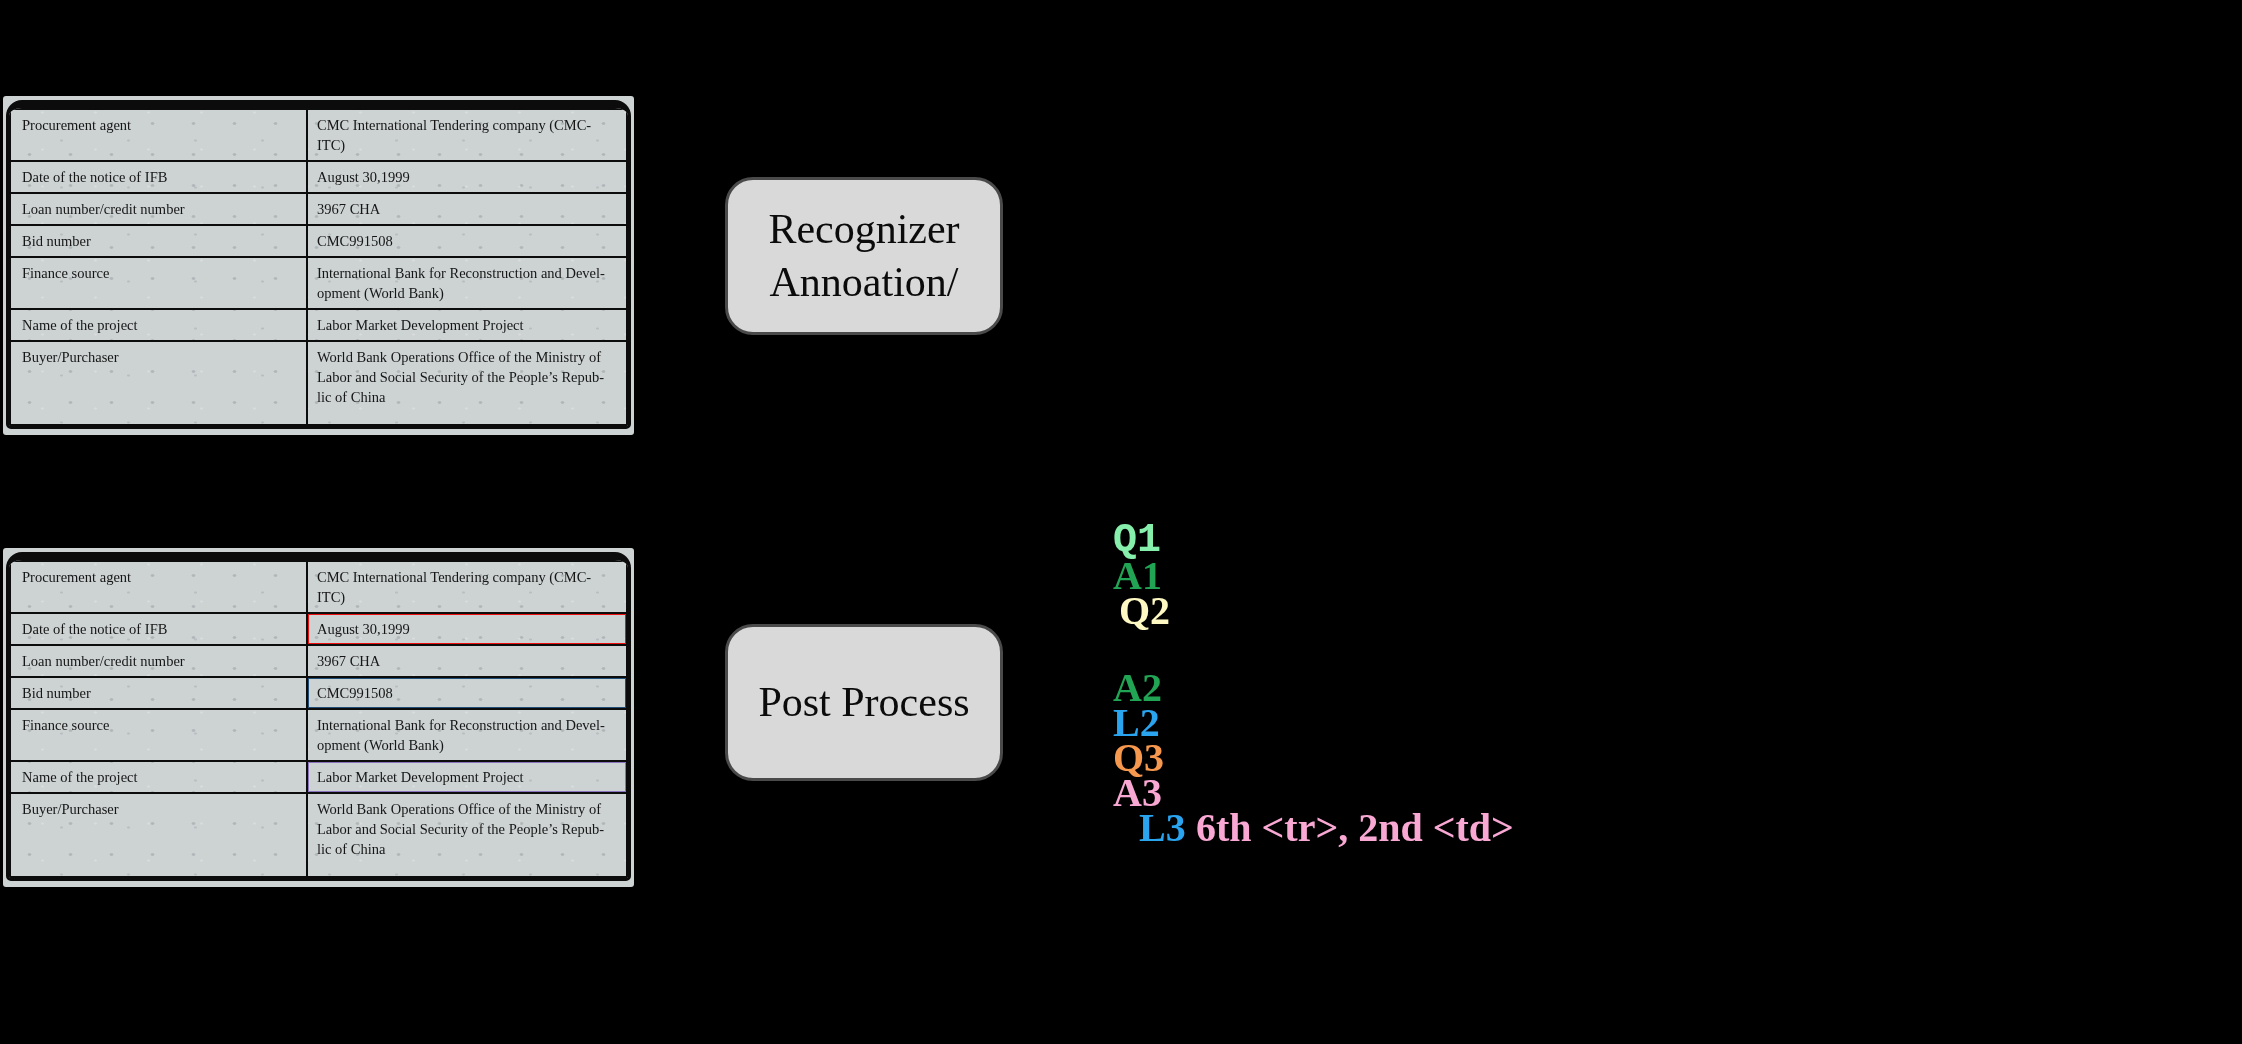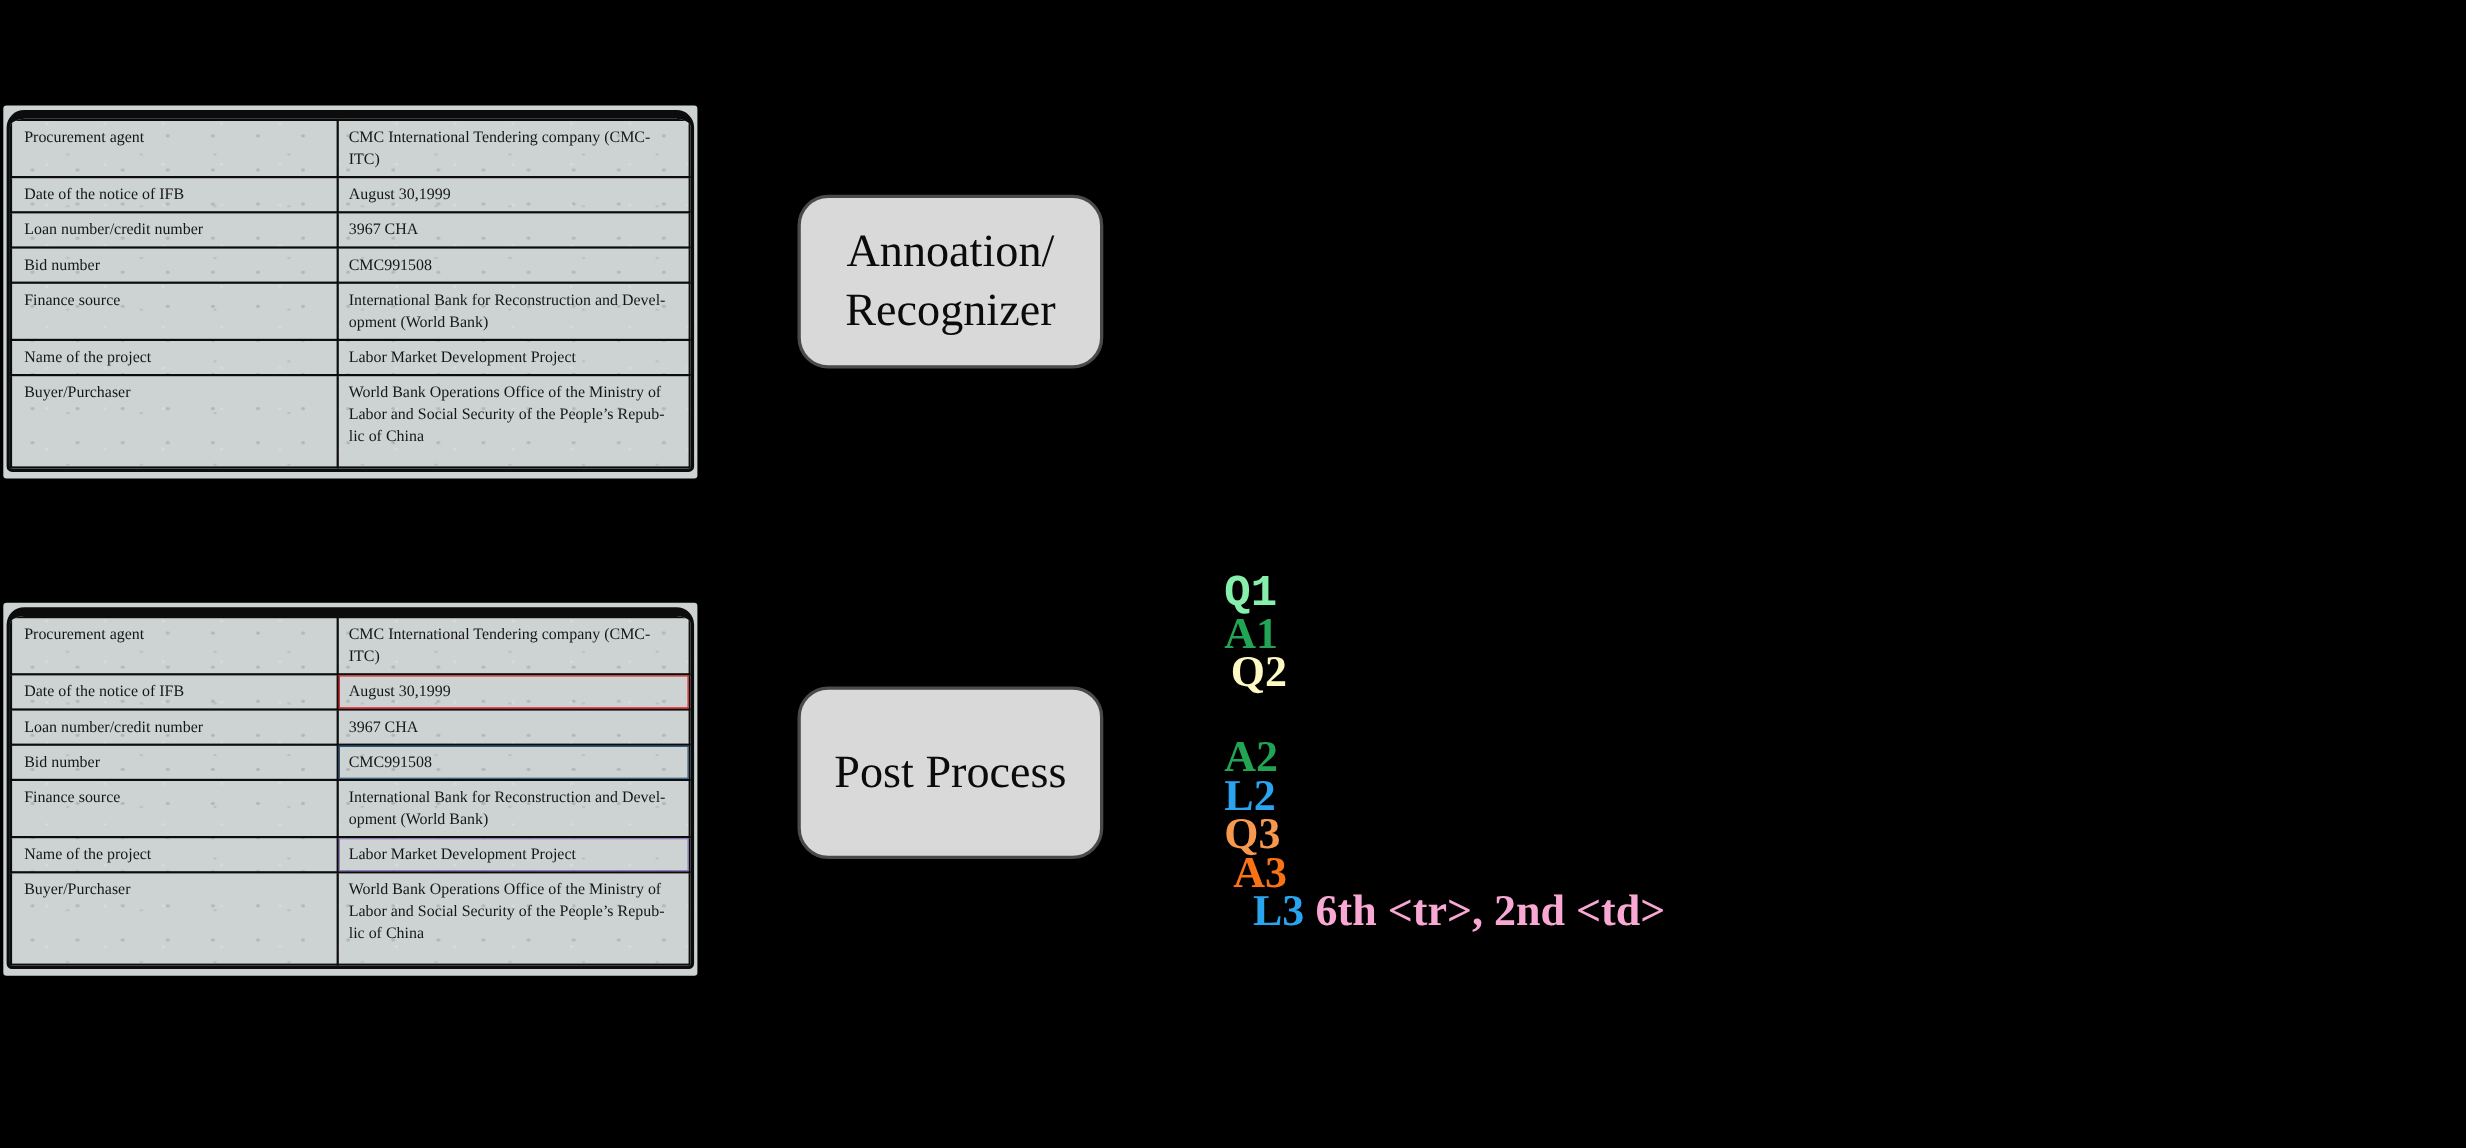--- a/index.html
+++ b/index.html
@@ -92,22 +92,22 @@
           <td class="val">World Bank Operations Office of the Ministry of
 Labor and Social Security of the People’s Repub-
 lic of China</td>
             </tr>
       </tbody>
         </table>
     </div>
   </div>
 
   <div class="proc-box" style="left:725px;top:177px;width:272px;height:152px;">
+    <span>Recognizer</span>
     <span>Annoation/</span>
-    <span>Recognizer</span>
   </div>
 
   <div class="term-icon">
     <svg width="229" height="223" viewBox="0 0 229 223">
       <rect width="229" height="223" fill="#587b8f"></rect>
       <g fill="#3e5869" opacity="0.85">
         <path d="M10 8l8 3-6 5z"></path>
           <path d="M40 5l7 4-8 3z"></path>
           <path d="M78 10l6 3-5 5z"></path>
         <path d="M120 6l8 2-6 6z"></path>
@@ -214,21 +214,21 @@
       <span class="txt"></span>
     </div>
     <div class="qa-line">
       <span class="lab" style="color: rgb(42, 164, 239);">L2</span>
     </div>
     <div class="qa-line">
       <span class="lab" style="color: rgb(247, 152, 79);">Q3</span>
       <span class="txt"></span>
     </div>
     <div class="qa-line">
-      <span class="lab" style="color: #f97316; text-align: right;">A3</span>
+      <span class="lab" style="color: #f9a8d4;">A3</span>
       <span class="txt"></span>
     </div>
     <div class="qa-line">
       <span class="lab" style="color: rgb(42, 164, 239); margin-left: 26px;">L3</span>
       <span class="txt" style="color: #f9a8d4;">6th &lt;tr&gt;, 2nd &lt;td&gt;</span>
     </div>
   </div>
 
   <div class="gpt-icon" style="background-color: rgb(116, 169, 155);">
     <svg width="172" height="172" viewBox="0 0 24 24">

